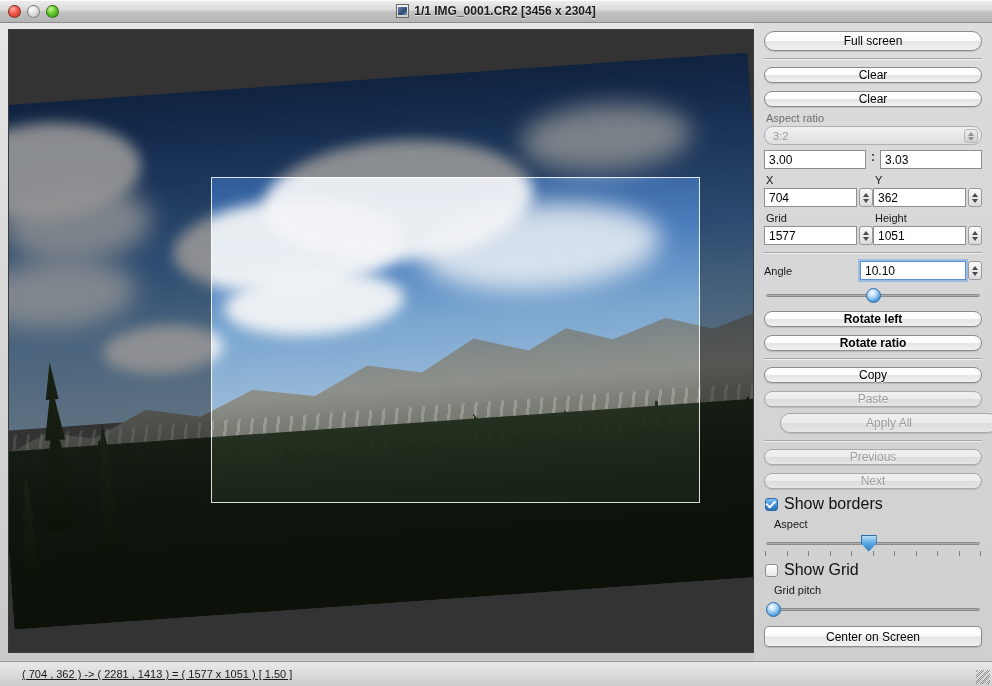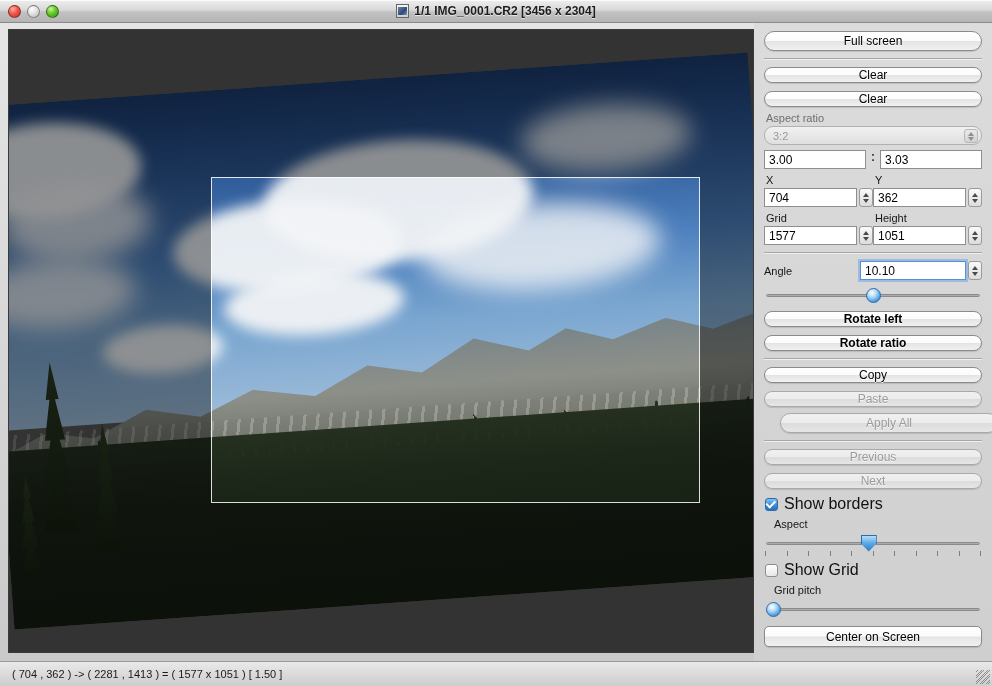--- a/index.html
+++ b/index.html
@@ -156,21 +156,21 @@
     transform:rotate(-45deg) translate(0px,-1px);}
 
   .spacer{flex:1;}
   .footrow{display:flex;gap:10px;margin-bottom:9px;}
   .footrow .btn{flex:1;height:21px;}
 
   
   .status{flex:0 0 24px;height:24px;display:flex;align-items:center;
     background:linear-gradient(180deg,#e9e9e9,#cdcdcd);
     border-top:1px solid #9a9a9a;position:relative;}
-  .status-text{font-size:11px;color:#1a1a1a;padding-left:12px;}
+  .status-text{font-size:11px;color:#1a1a1a;padding-left:22px;text-decoration:underline;}
   .grip{position:absolute;right:2px;bottom:2px;width:14px;height:14px;
     background:
       linear-gradient(135deg,transparent 44%,#8d8d8d 44%,#8d8d8d 56%,transparent 56%) 0 0/6px 6px,
       linear-gradient(135deg,transparent 44%,#8d8d8d 44%,#8d8d8d 56%,transparent 56%) 4px 4px/6px 6px;}
 </style>
 </head>
 <body>
 
 <div class="window">
 

